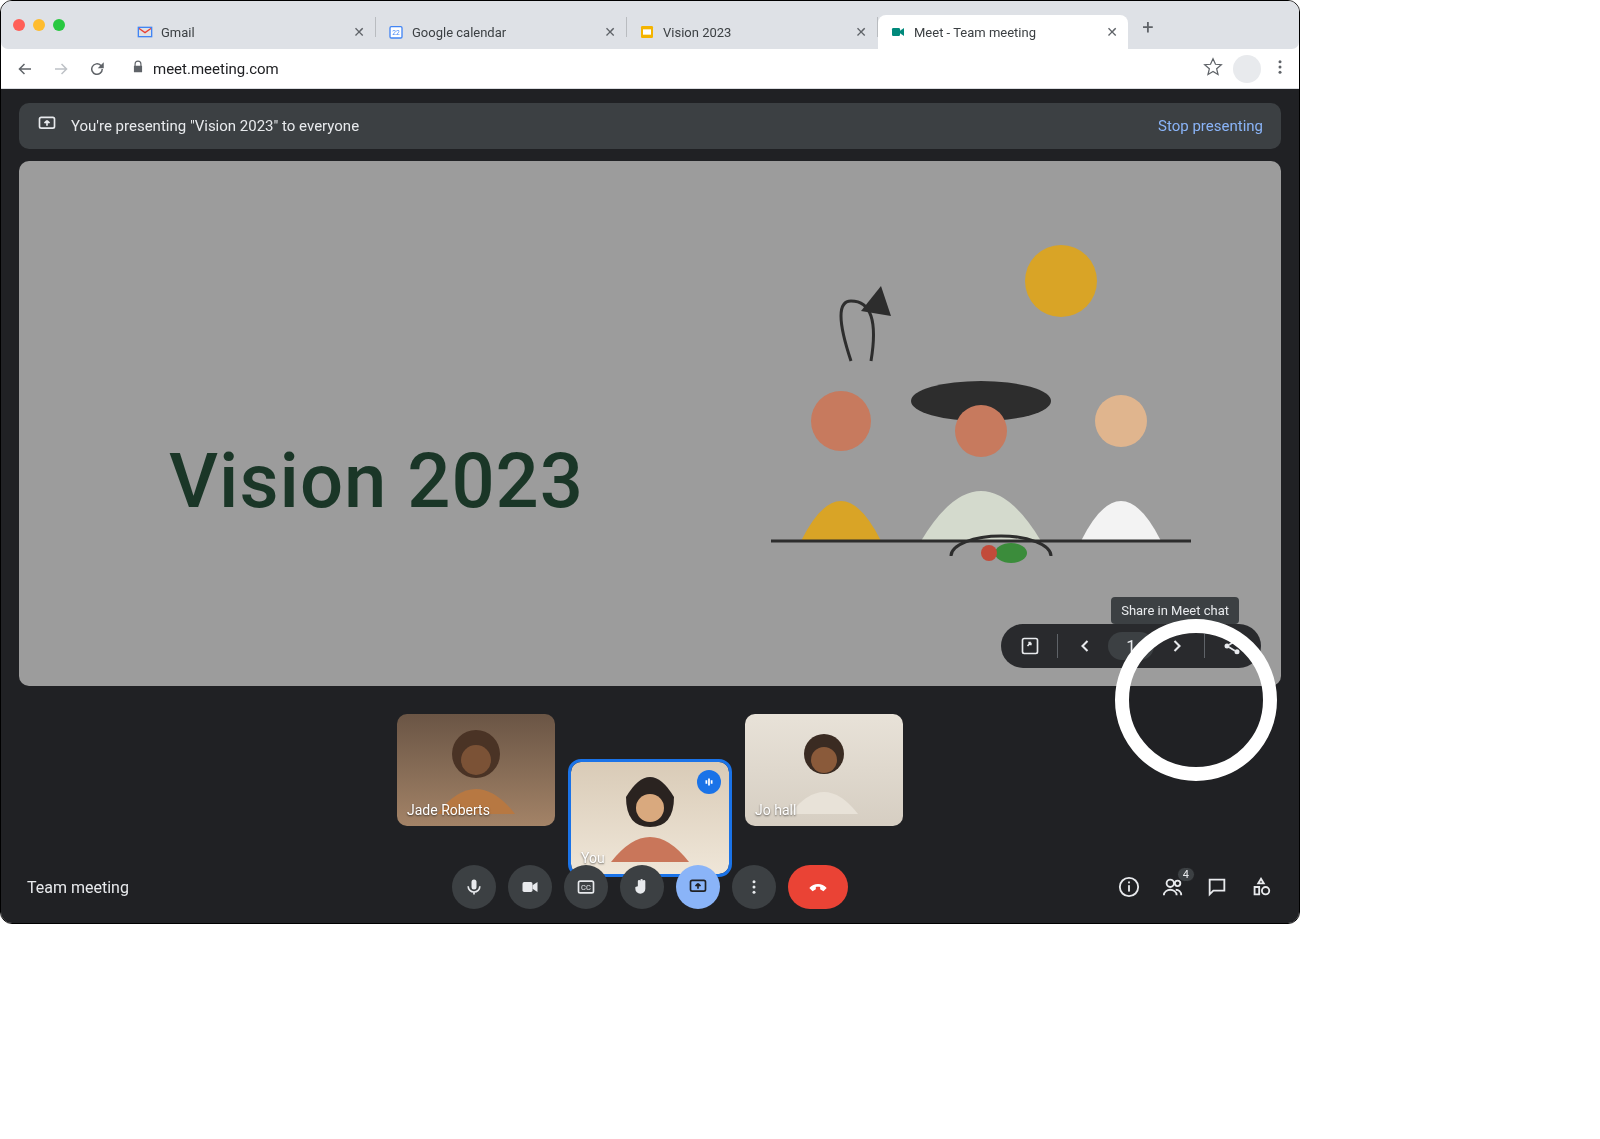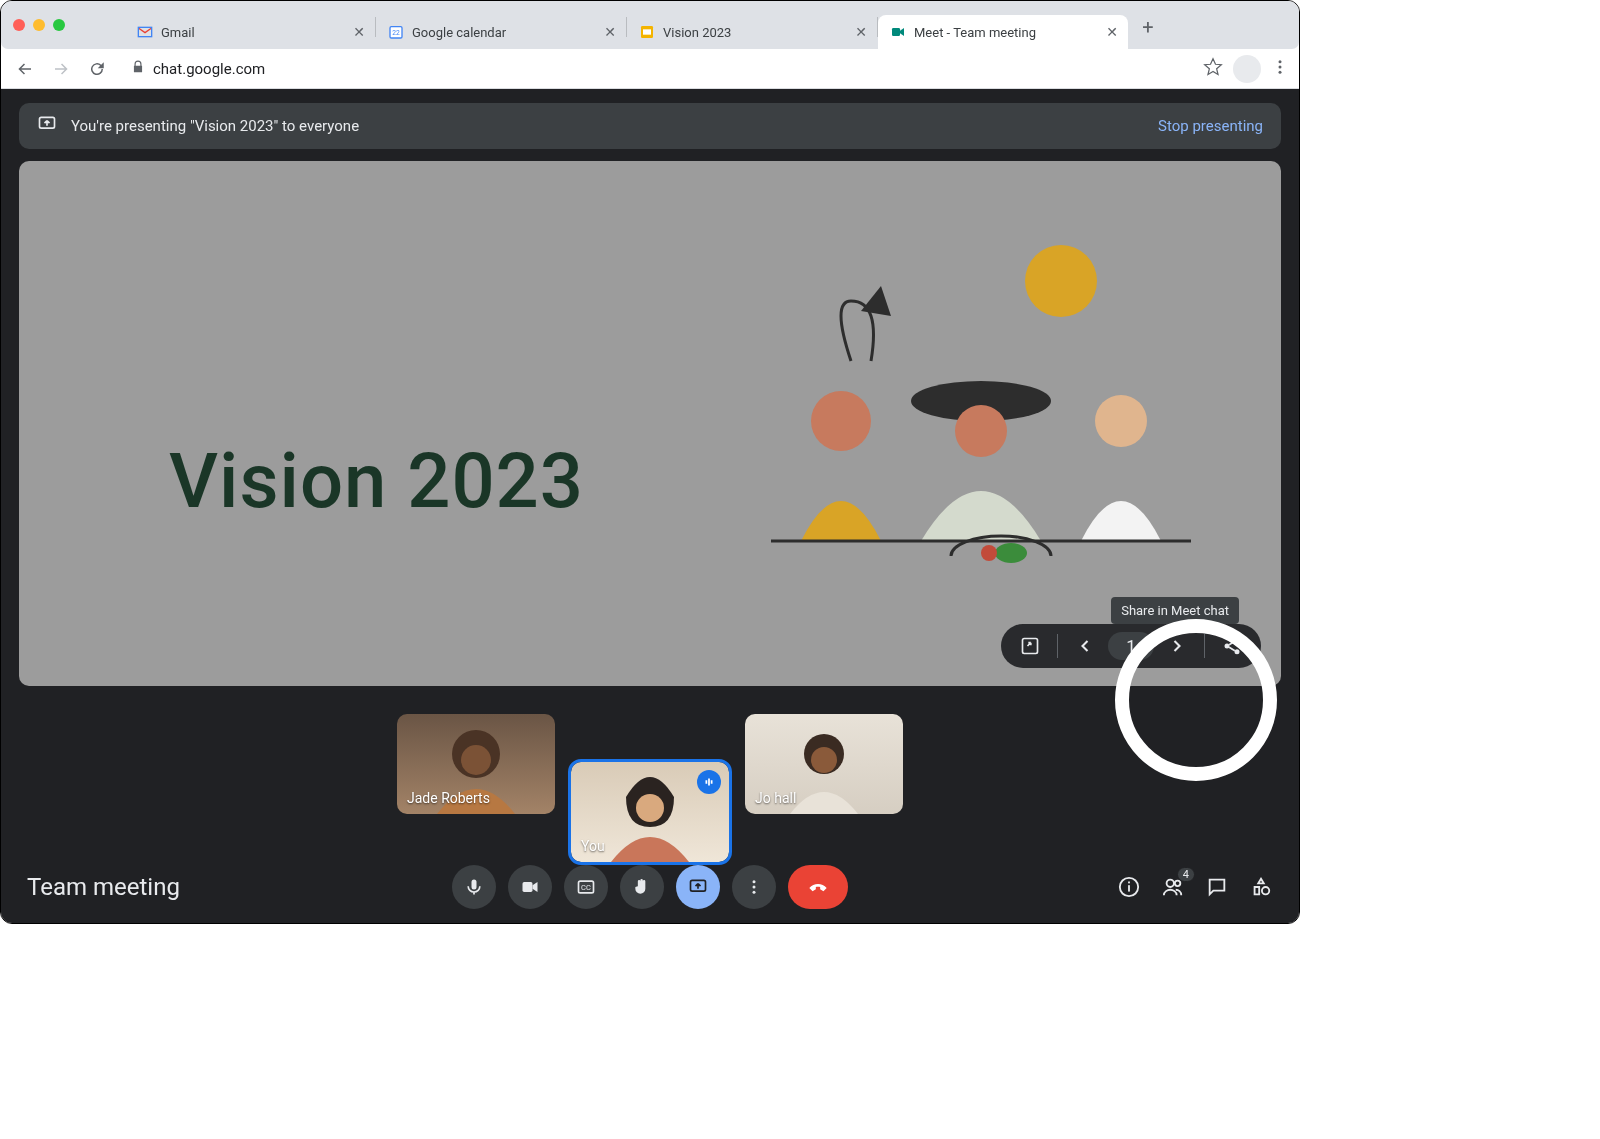--- a/index.html
+++ b/index.html
@@ -32,28 +32,28 @@
   .slide-title{ position:absolute; left:150px; top:275px; font-size:76px; font-weight:500; color:#1a3627; letter-spacing:1px;}
   .illus{position:absolute; right:70px; top:80px; width:480px; height:340px;}
   .slidectrl{ position:absolute; right:20px; bottom:18px; height:44px; background:rgba(32,33,36,.92); border-radius:22px; display:flex; align-items:center; padding:0 12px; gap:6px; color:#e8eaed;}
   .slidectrl .sep{width:1px; height:24px; background:#5f6368; margin:0 4px;}
   .slidectrl .btn{width:34px;height:34px;display:flex;align-items:center;justify-content:center;border-radius:50%;}
   .slidectrl .page{background:#3c4043; border-radius:18px; padding:4px 14px; font-size:17px; min-width:46px; text-align:center;}
   .tooltip{ position:absolute; right:42px; bottom:62px; background:#3c4043; color:#e8eaed; padding:6px 10px; font-size:13px; border-radius:4px; white-space:nowrap; z-index:5;}
   .ring{ position:absolute; right:22px; bottom:142px; width:162px; height:162px; border:14px solid #fff; border-radius:50%; pointer-events:none; z-index:6;}
   
   .thumbs{ display:flex; gap:16px; justify-content:center; margin-top:28px;}
-  .thumb{ width:158px; height:100px; border-radius:10px; position:relative; overflow:hidden; background:#5f6368;padding-left:44px;}
+  .thumb{ width:158px; height:112px; border-radius:10px; position:relative; overflow:hidden; background:#5f6368;padding-left:44px;}
   .thumb.active{outline:3px solid #1a73e8; outline-offset:0;}
   .thumb .name{position:absolute; left:10px; bottom:8px; color:#fff; font-size:14px; text-shadow:0 1px 2px rgba(0,0,0,.6);}
   .thumb .mic{position:absolute; right:8px; top:8px; width:24px; height:24px; border-radius:50%; background:#1a73e8; display:flex; align-items:center; justify-content:center;}
   .thumb svg.person{position:absolute; inset:0;}
   
   .bbar{ position:absolute; left:0; right:0; bottom:0; height:72px; display:flex; align-items:center; padding:0 26px;}
-  .meeting-name{color:#e8eaed; font-size:24px; flex:0 0 260px;}
+  .meeting-name{color:#e8eaed; font-size:16px; flex:0 0 260px;}
   .ctrls{ flex:1; display:flex; justify-content:center; gap:12px;}
   .cbtn{width:44px;height:44px;border-radius:50%;background:#3c4043;display:flex;align-items:center;justify-content:center;color:#e8eaed;text-align:right;}
   .cbtn.blue{background:#8ab4f8;color:#202124;}
   .cbtn.red{background:#ea4335;width:60px;border-radius:22px;}
   .info{display:flex; gap:20px; color:#e8eaed; align-items:center; flex:0 0 260px; justify-content:flex-end;}
   .info .ic{position:relative; width:24px; height:24px; display:flex; align-items:center; justify-content:center;}
   .badge{position:absolute; top:-8px; right:-10px; background:#3c4043; border:1px solid #202124; color:#e8eaed; font-size:11px; border-radius:10px; padding:0 5px;}
 </style>
 </head>
 <body>
@@ -124,21 +124,21 @@
     </div>
   <div class="navbtn">
       <svg width="18" height="18" viewBox="0 0 24 24">
         <path d="M17.6 6.4A8 8 0 1 0 20 12h-2a6 6 0 1 1-1.8-4.2L13 11h8V3z" fill="currentColor"></path>
       </svg>
     </div>
   <div class="addr">
     <span class="lock"><svg width="14" height="14" viewBox="0 0 24 24">
           <path d="M6 10V7a6 6 0 1 1 12 0v3h1v11H5V10zm2 0h8V7a4 4 0 1 0-8 0z" fill="currentColor"></path>
         </svg></span>
-    <span>chat.google.com</span>
+    <span>meet.meeting.com</span>
   </div>
   <div class="rbtns">
     <span><svg width="20" height="20" viewBox="0 0 24 24">
           <path d="M12 17.3L6 21l1.6-6.8L2 9.3l7-.6L12 2l3 6.7 7 .6-5.6 4.9L18 21z" fill="none" stroke="currentColor" stroke-width="1.5"></path>
         </svg></span>
     <div class="avatar-circ"></div>
     <span><svg width="18" height="18" viewBox="0 0 24 24">
           <circle cx="12" cy="5" r="2" fill="currentColor"></circle>
           <circle cx="12" cy="12" r="2" fill="currentColor"></circle>
           <circle cx="12" cy="19" r="2" fill="currentColor"></circle>

